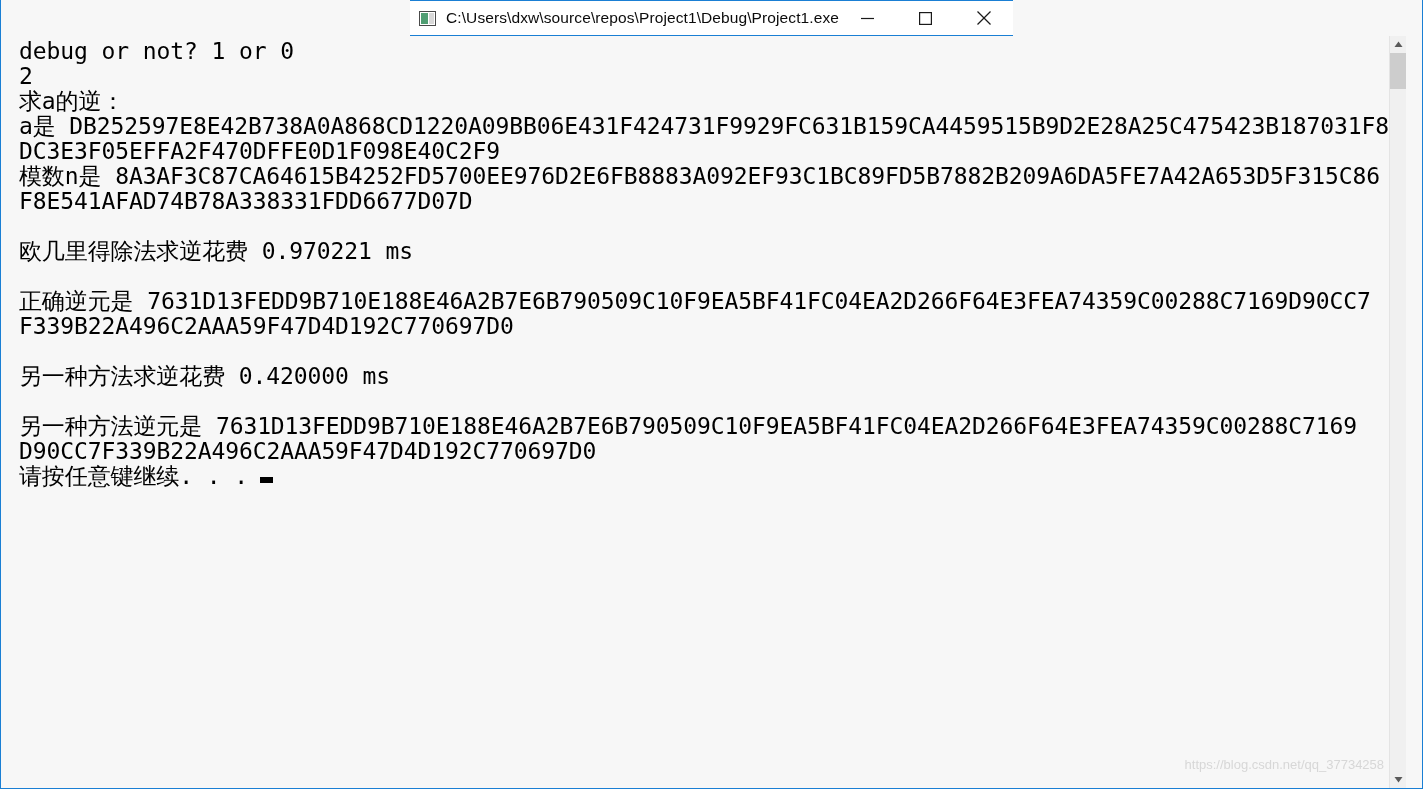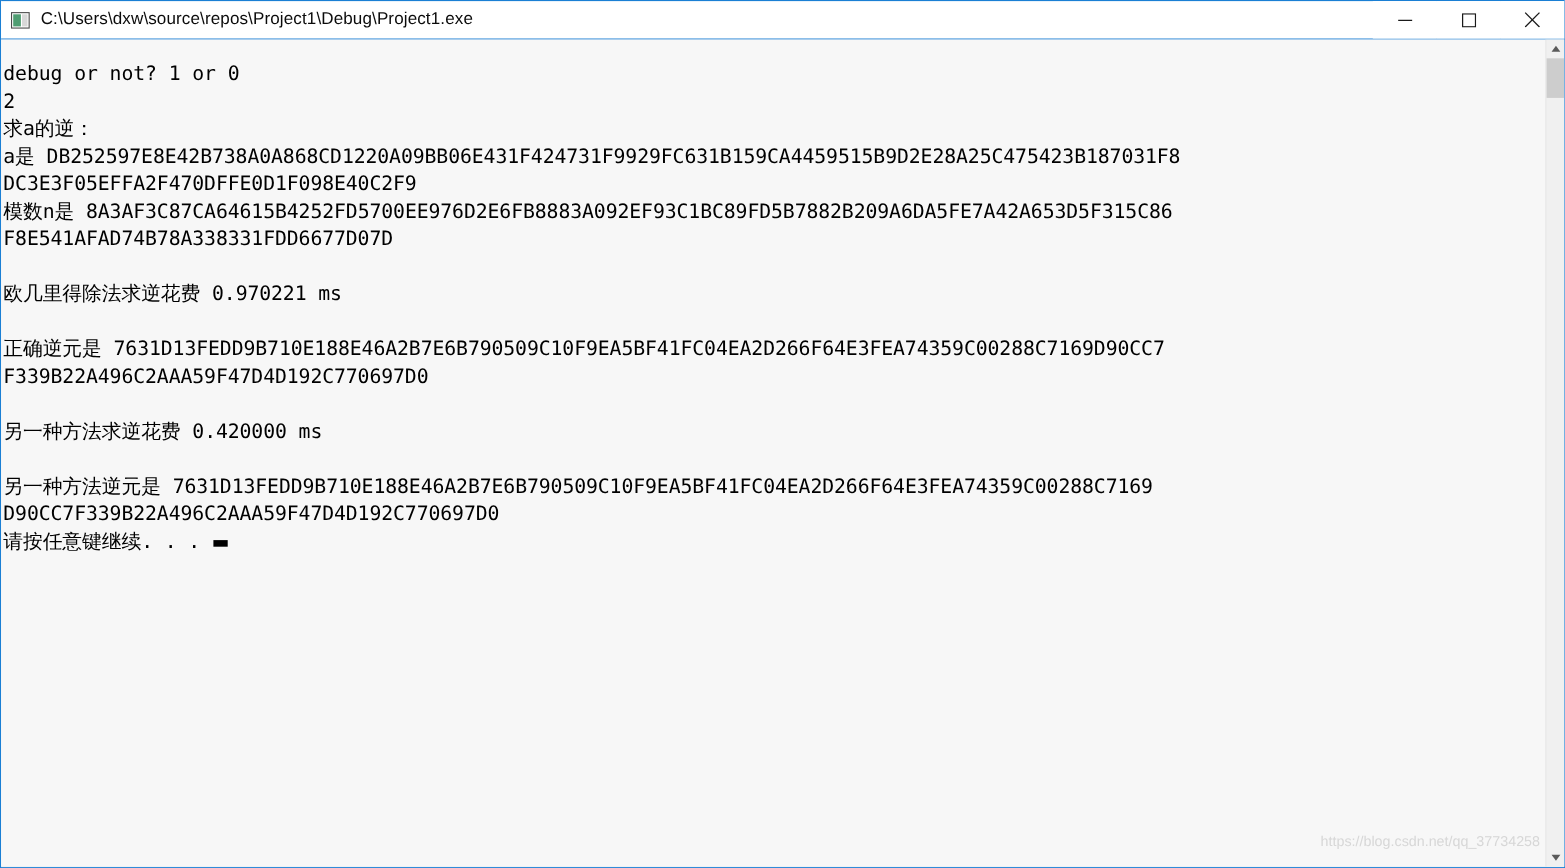--- a/index.html
+++ b/index.html
@@ -13,20 +13,21 @@
 
   #window {
     position: absolute;
     left: 0; top: 0;
     width: 1423px; height: 789px;
     background: #f7f7f7;
     border: 1px solid #1a7fd4;
     border-top: none;
     display: flex;
     flex-direction: column;
+    align-items: center;
   }
 
   
   #titlebar {
     height: 36px;
     min-height: 36px;
     background: #ffffff;
     border-top: 1px solid #1a7fd4;
     border-bottom: 1px solid #1a7fd4;
     display: flex;
@@ -89,27 +90,26 @@
     flex: 1 1 auto;
     position: relative;
     background: #f7f7f7;
     display: flex;
     overflow: hidden;
   }
   #console-text {
     flex: 1 1 auto;
     padding: 3px 0 0 2px;
     font-family: "DejaVu Sans Mono", "Liberation Mono", monospace;
-    font-size: 18px;
+    font-size: 23px;
     line-height: 25px;
     color: #000000;
     white-space: pre;
     overflow: hidden;
     letter-spacing: -0.1px;
-    margin-top: 16px;
   }
   .cline { height: 25px; }
   .cline.blank { height: 25px; }
   .caret {
     display: inline-block;
     width: 13px;
     height: 6px;
     background: #000;
     vertical-align: baseline;
     margin-left: 12px;

